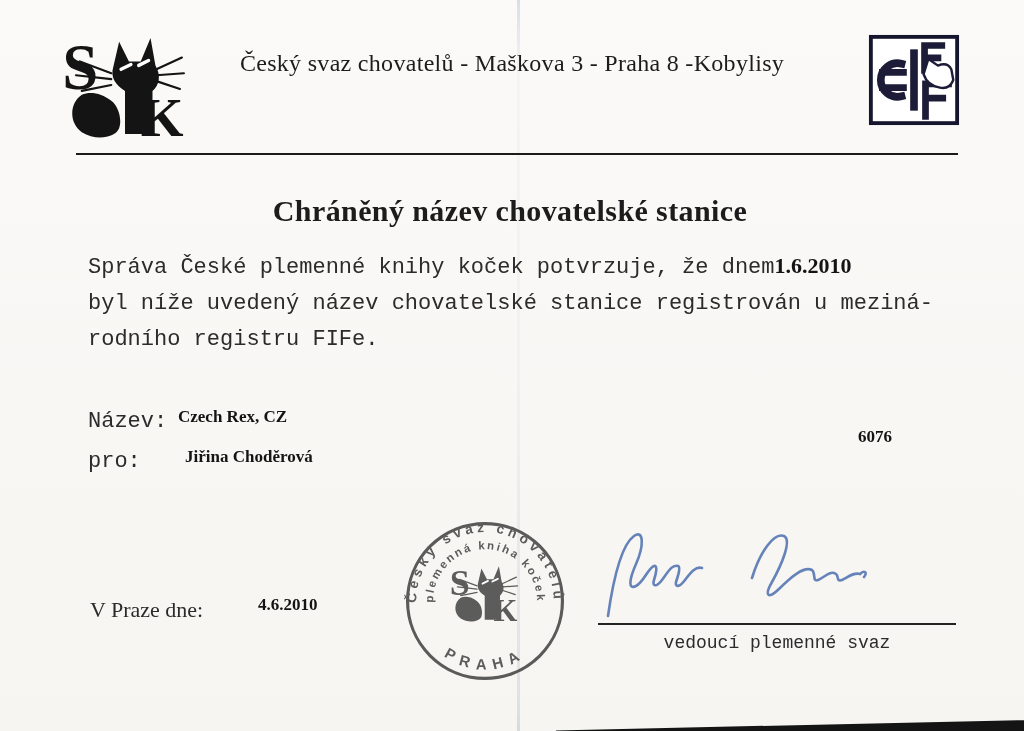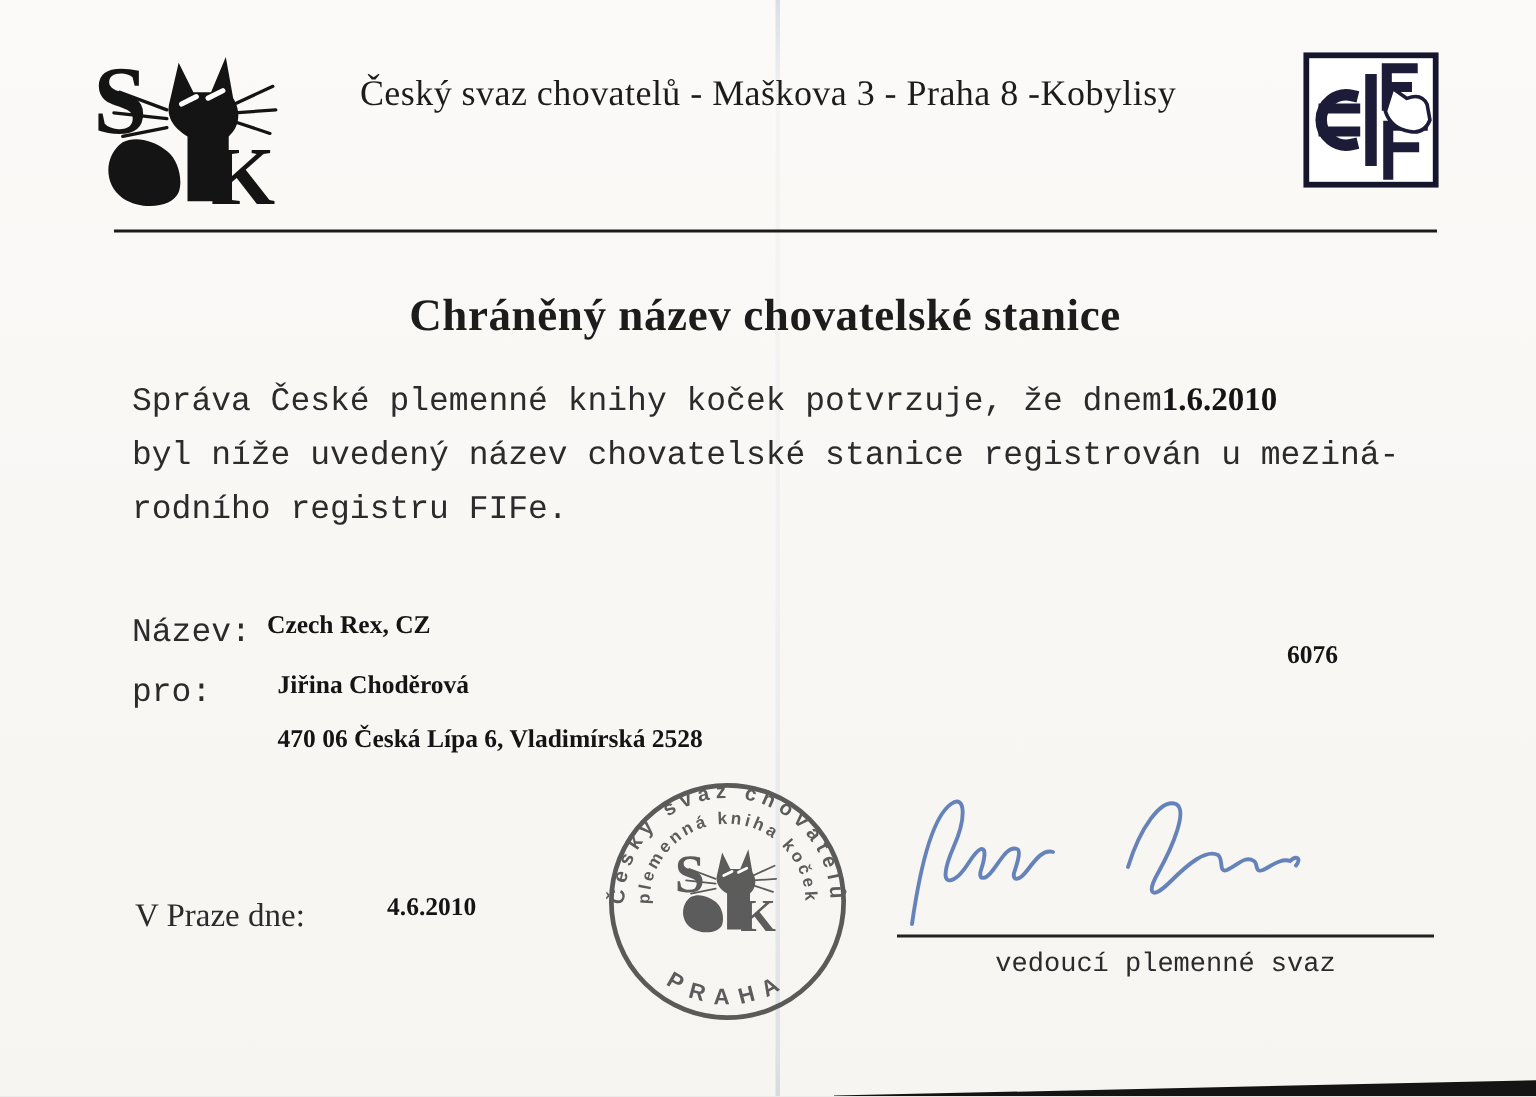--- a/index.html
+++ b/index.html
@@ -97,21 +97,20 @@
     <div class="mono">byl níže uvedený název chovatelské stanice registrován u meziná-</div>
     <div class="mono">rodního registru FIFe.</div>
   </div>
 
   <span class="abs mono label22" style="left:88px; top:409px;">Název:</span>
   <span class="abs bigval" style="left:178px; top:407px;">Czech Rex, CZ</span>
   <span class="abs bigval" style="left:858px; top:407px;margin-top:20px;">6076</span>
 
   <span class="abs mono label22" style="left:88px; top:449px;">pro:</span>
   <span class="abs bigval" style="left:185px; top:447px;">Jiřina Choděrová</span>
-  <span class="abs bigval" style="left:185px; top:483px;">470 06 Česká Lípa 6, Vladimírská 2528</span>
 
   <span class="abs mono label22" style="left:90px; top:597px;font-family:Liberation Serif, serif;">V Praze dne:</span>
   <span class="abs bigval" style="left:258px; top:595px;">4.6.2010</span>
 
   <svg class="abs stamp" viewBox="-100 -100 200 200">
     <defs>
       <path id="arcOuter" d="M -70 34 A 78 78 0 1 1 70 34"></path>
       <path id="arcInner" d="M -52 28 A 59 59 0 1 1 52 28"></path>
       <path id="arcBottom" d="M -52 58 A 78 78 0 0 0 52 58"></path>
     </defs>

